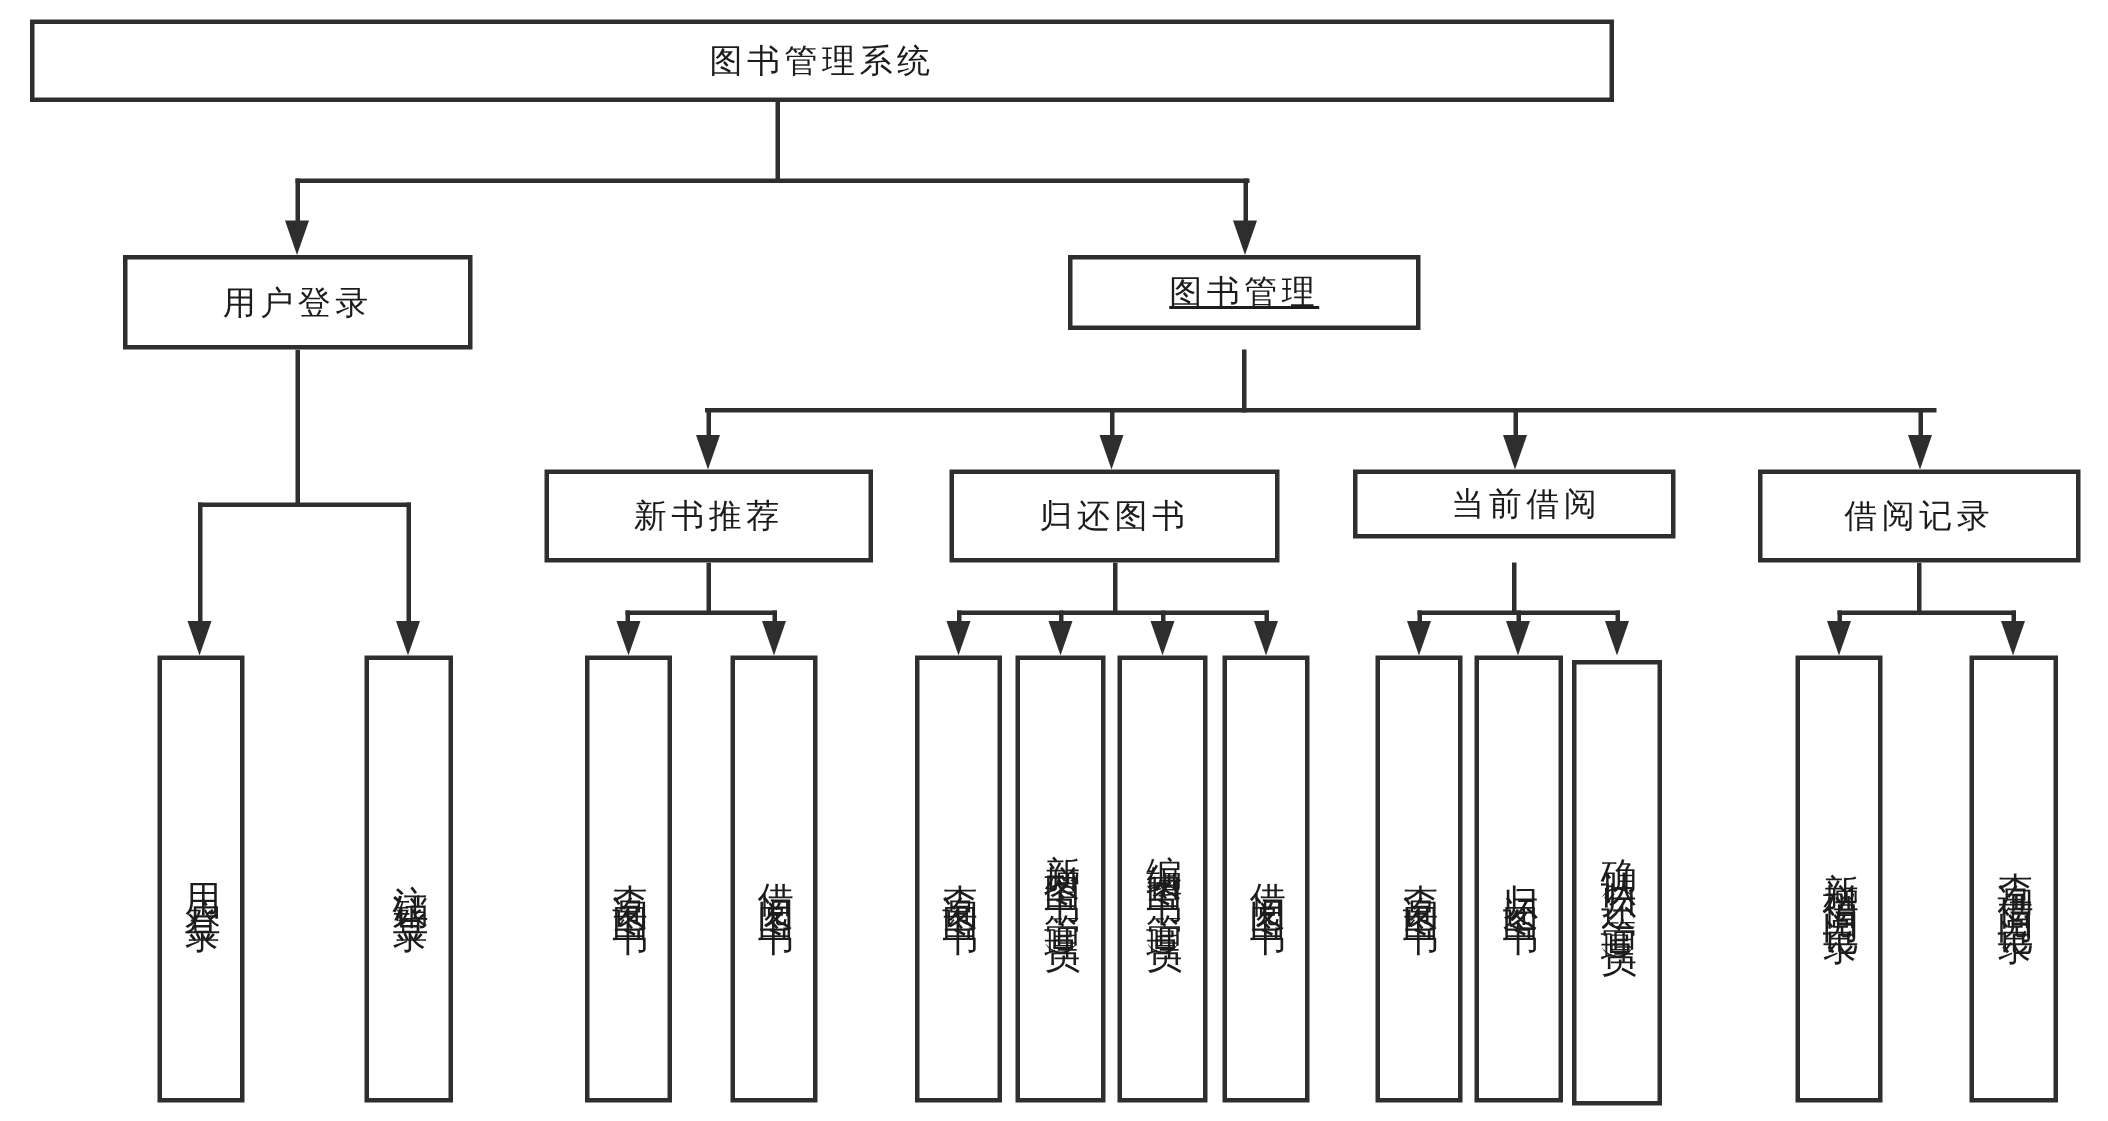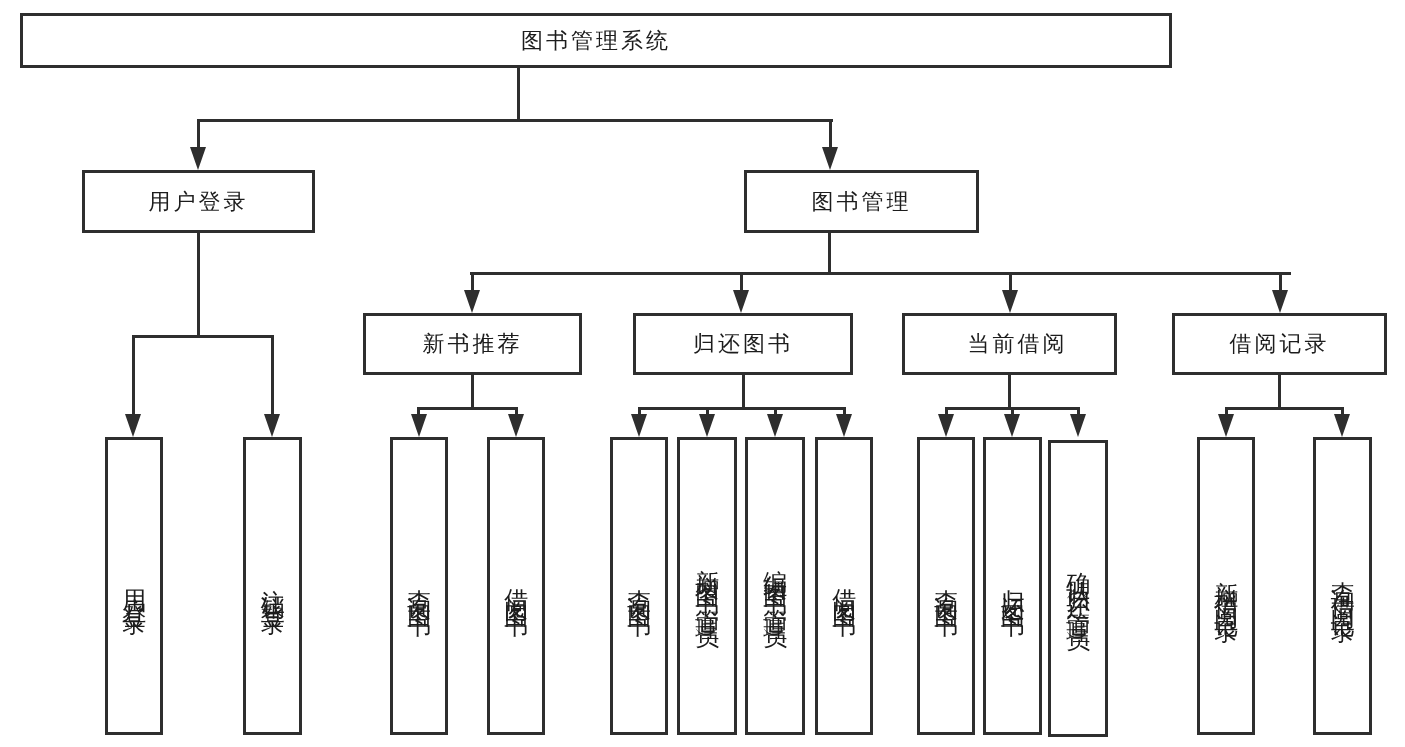--- a/index.html
+++ b/index.html
@@ -114,38 +114,38 @@
   <div class="v-line" style="left:1077px; top:407px; height:10px;"></div>
   <div class="arrow-down" style="left:1070px; top:414px;"></div>
 
   <div class="v-line" style="left:1278px; top:375px; height:35px;"></div>
   <div class="h-line" style="left:1225px; top:407px; width:119px;"></div>
   <div class="v-line" style="left:1225px; top:407px; height:10px;"></div>
   <div class="arrow-down" style="left:1218px; top:414px;"></div>
   <div class="v-line" style="left:1341px; top:407px; height:10px;"></div>
   <div class="arrow-down" style="left:1334px; top:414px;"></div>
 
-  <div class="box hbox" style="left:20px; top:13px; width:1152px; height:55px;text-align:right;">
+  <div class="box hbox" style="left:20px; top:13px; width:1056px; height:55px;text-align:right;">
     <span>图书管理系统</span>
   </div>
 
   <div class="box hbox" style="left:82px; top:170px; width:233px; height:63px;">
     <span>用户登录</span>
   </div>
-  <div class="box hbox" style="left:744px; top:170px; width:235px; height:63px;">
+  <div class="box hbox" style="left:712px; top:170px; width:235px; height:50px;text-decoration:underline;">
     <span>图书管理</span>
   </div>
 
   <div class="box hbox" style="left:363px; top:313px; width:219px; height:62px;text-align:center;">
     <span>新书推荐</span>
   </div>
   <div class="box hbox" style="left:633px; top:313px; width:220px; height:62px;">
     <span>归还图书</span>
   </div>
-  <div class="box hbox" style="left:902px; top:313px; width:215px; height:62px;padding-left:16px;">
+  <div class="box hbox" style="left:902px; top:313px; width:215px; height:46px;padding-left:16px;">
     <span>当前借阅</span>
   </div>
   <div class="box hbox" style="left:1172px; top:313px; width:215px; height:62px;">
     <span>借阅记录</span>
   </div>
 
   <div class="box vbox" style="left:105px; top:437px; width:58px; height:298px;">
     <span>用户登录</span>
   </div>
   <div class="box vbox" style="left:243px; top:437px; width:59px; height:298px;">

